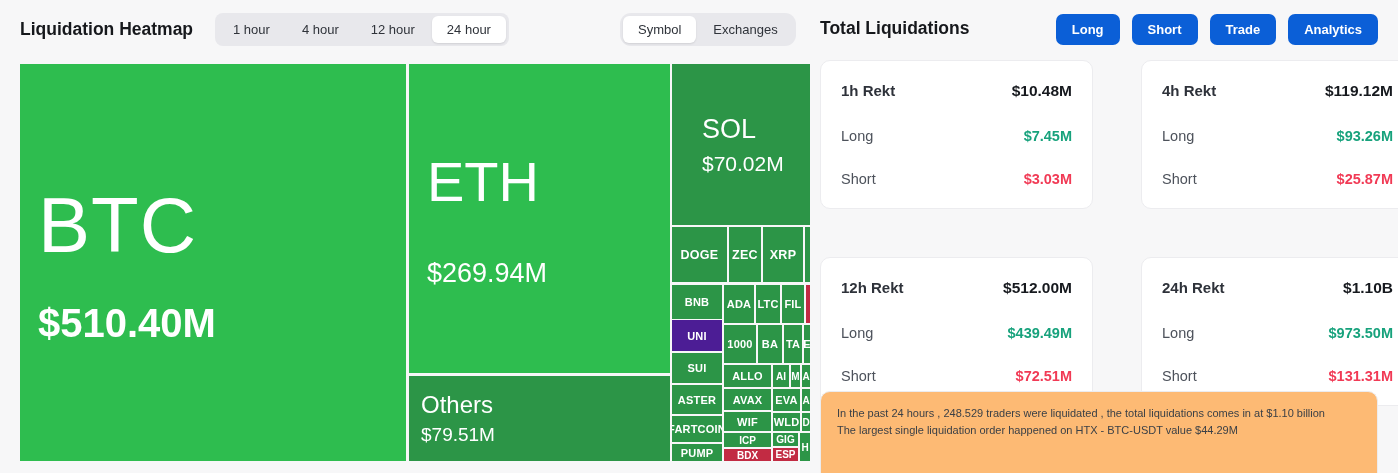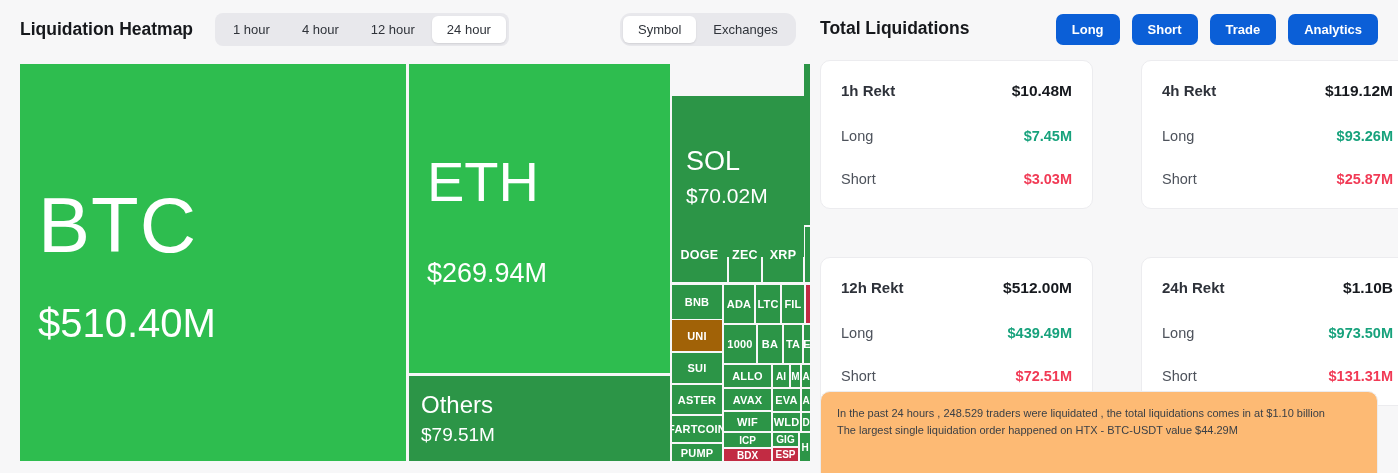--- a/index.html
+++ b/index.html
@@ -16,25 +16,25 @@
 
   .right-title { position:absolute; left:820px; top:18px; font-size:17.5px; font-weight:700; color:#16181c; }
   .btn-row { position:absolute; right:20px; top:14px; display:flex; gap:12px; }
   .blue-btn { background:#0b5fd7; color:#fff; font-size:13px; font-weight:700; padding:8px 16px; border-radius:7px; border:none; cursor:pointer; }
 
   
   .treemap { position:absolute; left:20px; top:64px; width:790px; height:397px; }
   .tm-cell { position:absolute; display:flex; flex-direction:column; align-items:center; justify-content:center; color:#fff; overflow:hidden; white-space:nowrap; cursor:pointer; }
   .bright { background:#2ebd4f; }
   .green  { background:#2c9547; }
-  .redc   { background:#a16207; }
+  .redc   { background:#4c1d95; }
   .red2   { background:#c22b43; }
   .tm-left { align-items:flex-start; }
   .sym-btc { font-size:78px; font-weight:500; letter-spacing:1px; }
-  .val-btc { font-size:40px; font-weight:400; margin-top:30px; }
+  .val-btc { font-size:40px; font-weight:700; margin-top:30px; }
   .sym-eth { font-size:56px; font-weight:500; }
   .val-eth { font-size:27px; font-weight:500; margin-top:44px; }
   .sym-sol { font-size:27px; font-weight:500; }
   .val-sol { font-size:21px; font-weight:500; margin-top:7px; }
   .sym-oth { font-size:24px; font-weight:500; }
   .val-oth { font-size:19px; font-weight:500; margin-top:5px; }
   .lbl-md  { font-size:12.5px; font-weight:700; letter-spacing:.3px; }
   .lbl-sm  { font-size:11px; font-weight:700; letter-spacing:.2px; }
   .lbl-xs  { font-size:10px; font-weight:700; }
 
@@ -87,21 +87,21 @@
   <div class="tm-cell bright tm-left" style="left:389px;top:0;width:261px;height:309px;padding-left:18px;">
     <div class="sym-eth">ETH</div>
     <div class="val-eth">$269.94M</div>
   </div>
 
   <div class="tm-cell green tm-left" style="left:389px;top:312px;width:261px;height:85px;padding-left:12px;">
     <div class="sym-oth">Others</div>
     <div class="val-oth">$79.51M</div>
   </div>
 
-  <div class="tm-cell green tm-left" style="left:652px;top:0;width:132px;height:161px;padding-left:14px;margin-top:32px;">
+  <div class="tm-cell green tm-left" style="left:652px;top:0;width:132px;height:161px;padding-left:30px;">
     <div class="sym-sol">SOL</div>
     <div class="val-sol">$70.02M</div>
   </div>
   <div class="tm-cell green" style="left:784px;top:0;width:6px;height:161px;"></div>
 
   <div class="tm-cell green" style="left:652px;top:163px;width:55px;height:55px;">
     <div class="lbl-md">DOGE</div>
   </div>
   <div class="tm-cell green" style="left:709px;top:163px;width:32px;height:55px;">
     <div class="lbl-md">ZEC</div>

